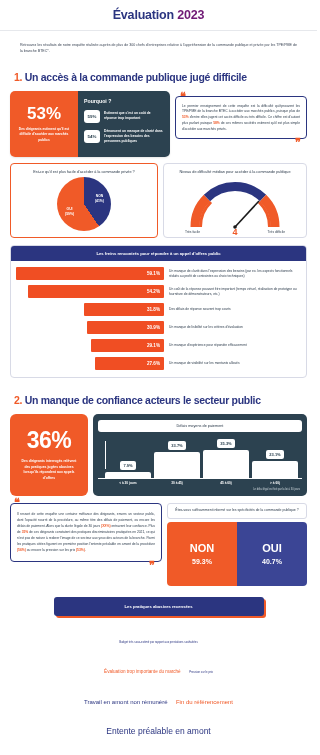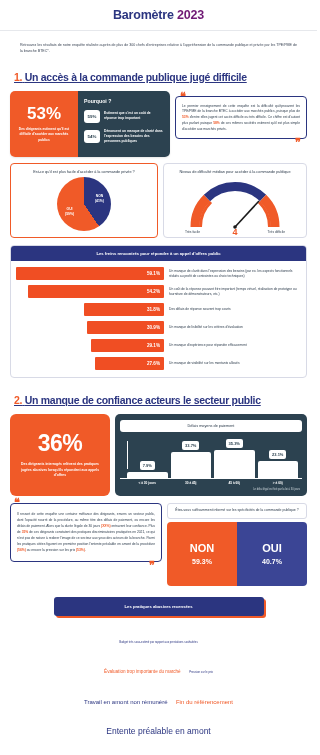--- a/index.html
+++ b/index.html
@@ -31,21 +31,20 @@
     text-align:justify;
   }
 
   
   .sec-title{
     margin:16px 0 8px 14px;
     font-size:10.5px;
     font-weight:bold;
     color:#2b3580;
     letter-spacing:-.3px;
-    text-decoration:underline;
   }
   .sec-title .num{color:#f05a28;}
 
   
   .row1{display:flex;align-items:flex-start;margin:0 10px;gap:5px;}
   .card53{
     width:160px;display:flex;border-radius:5px;overflow:hidden;
     box-shadow:0 1px 2px rgba(0,0,0,.10);
   }
   .c53-left{
@@ -126,21 +125,21 @@
     display:flex;align-items:center;justify-content:flex-end;
     color:#fff;font-size:4.6px;font-weight:bold;padding-right:4px;box-sizing:border-box;
     flex:none;
   }
   .fbar-slot{width:148px;display:flex;justify-content:flex-end;flex:none;}
   .flab{font-size:3.3px;line-height:1.6;color:#2b3a4a;flex:1;}
 
   
   .row3{display:flex;margin:0 10px;gap:5px;align-items:stretch;}
   .card36{
-    width:100px;background:#f05a28;border-radius:6px;color:#fff;
+    width:78px;background:#f05a28;border-radius:6px;color:#fff;
     display:flex;flex-direction:column;align-items:center;justify-content:center;
     padding:14px 9px;box-sizing:border-box;
   }
   .c36-num{font-size:23px;font-weight:bold;line-height:1;letter-spacing:-.5px;}
   .c36-cap{font-size:3.4px;line-height:1.7;text-align:center;margin-top:7px;font-weight:bold;}
 
   .darkcard{
     flex:1;background:#2c4250;border-radius:5px;padding:6px 5px 5px 5px;box-sizing:border-box;
     display:flex;flex-direction:column;
   }
@@ -197,21 +196,21 @@
   .w.blue{color:#2b3580;}
   .w.orange{color:#f05a28;}
 </style>
 </head>
 <body>
 
 <div class="page">
 
   <div class="header">
     <div class="header-title">
-      <span>Baromètre</span>
+      <span>Évaluation</span>
       <span class="yr">2023</span>
     </div>
   </div>
 
   <div class="intro">Retrouvez les résultats de notre enquête réalisée auprès de plus de 300 chefs d'entreprises relative à l'appréhension de la commande publique et privée par les TPE/PME de la branche BTEC*.</div>
 
   <div class="sec-title">
     <span class="num">1.</span>
     <span>Un accès à la commande publique jugé difficile</span>
   </div>

